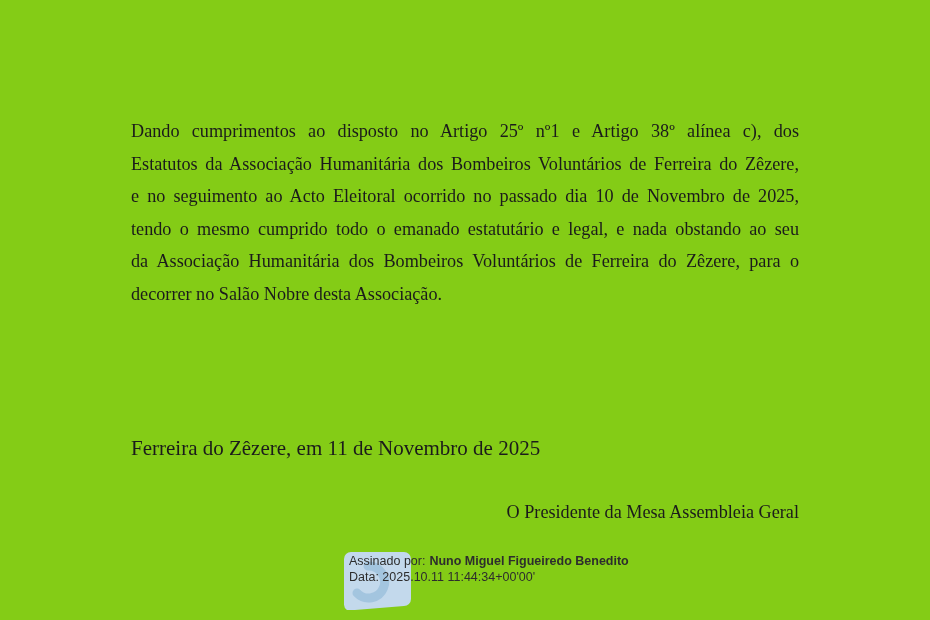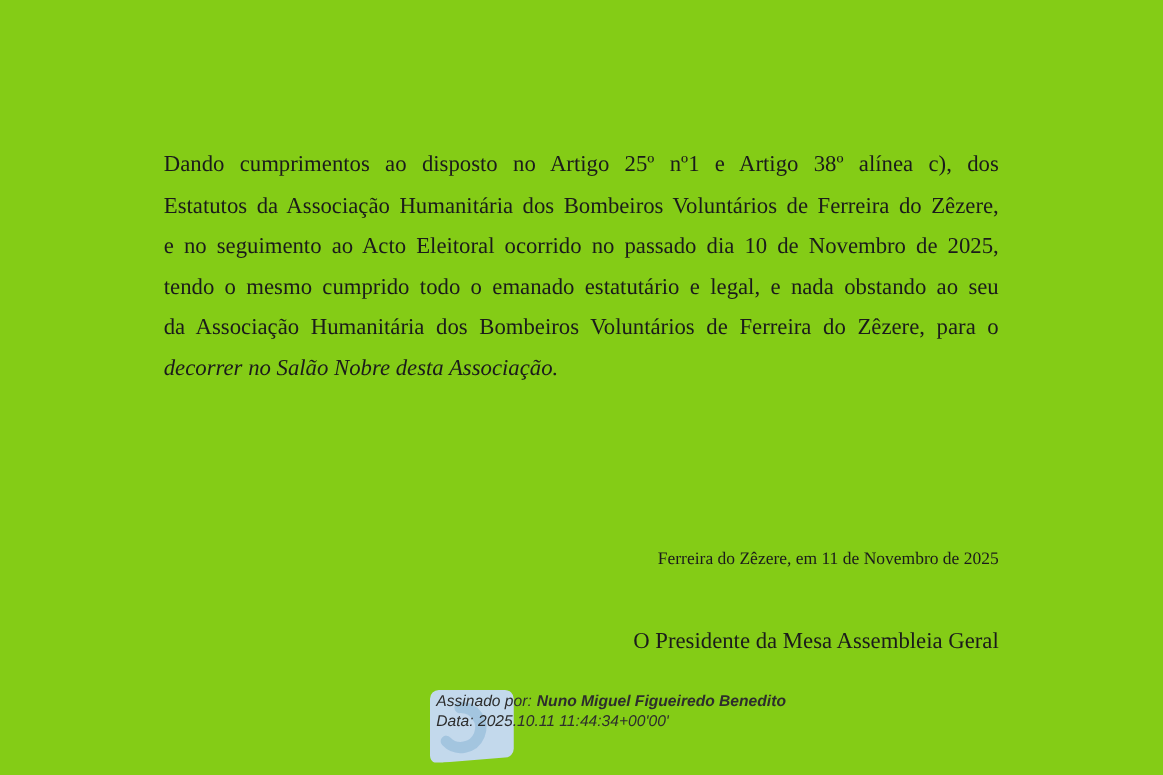--- a/index.html
+++ b/index.html
@@ -24,30 +24,29 @@
     font-size: 18.2px;
     line-height: 32.5px;
   }
   .pline {
     text-align: justify;
     text-align-last: justify;
     white-space: normal;
   }
   .pline.last {
     text-align-last: left;
-    font-style: italic;
   }
   
   .dateline {
     position: absolute;
     left: 131px;
     top: 432px;
     width: 668px;
-    text-align: right;
-    font-size: 14px;
+    text-align: left;
+    font-size: 21px;
     line-height: 32.5px;
   }
   
   .signatory {
     position: absolute;
     left: 131px;
     top: 496px;
     width: 668px;
     text-align: right;
     font-size: 18.2px;
@@ -55,21 +54,20 @@
   }
   
   .sig-block {
     position: absolute;
     left: 349px;
     top: 554px;
     font-family: "Liberation Sans", sans-serif;
     font-size: 12.5px;
     line-height: 15.7px;
     color: #2d2d2d;
-    font-style: italic;
   }
   .sig-line {
     position: relative;
     z-index: 1;
     white-space: nowrap;
   }
   .sig-label {
     margin-right: 4px;
   }
   .sig-name {

